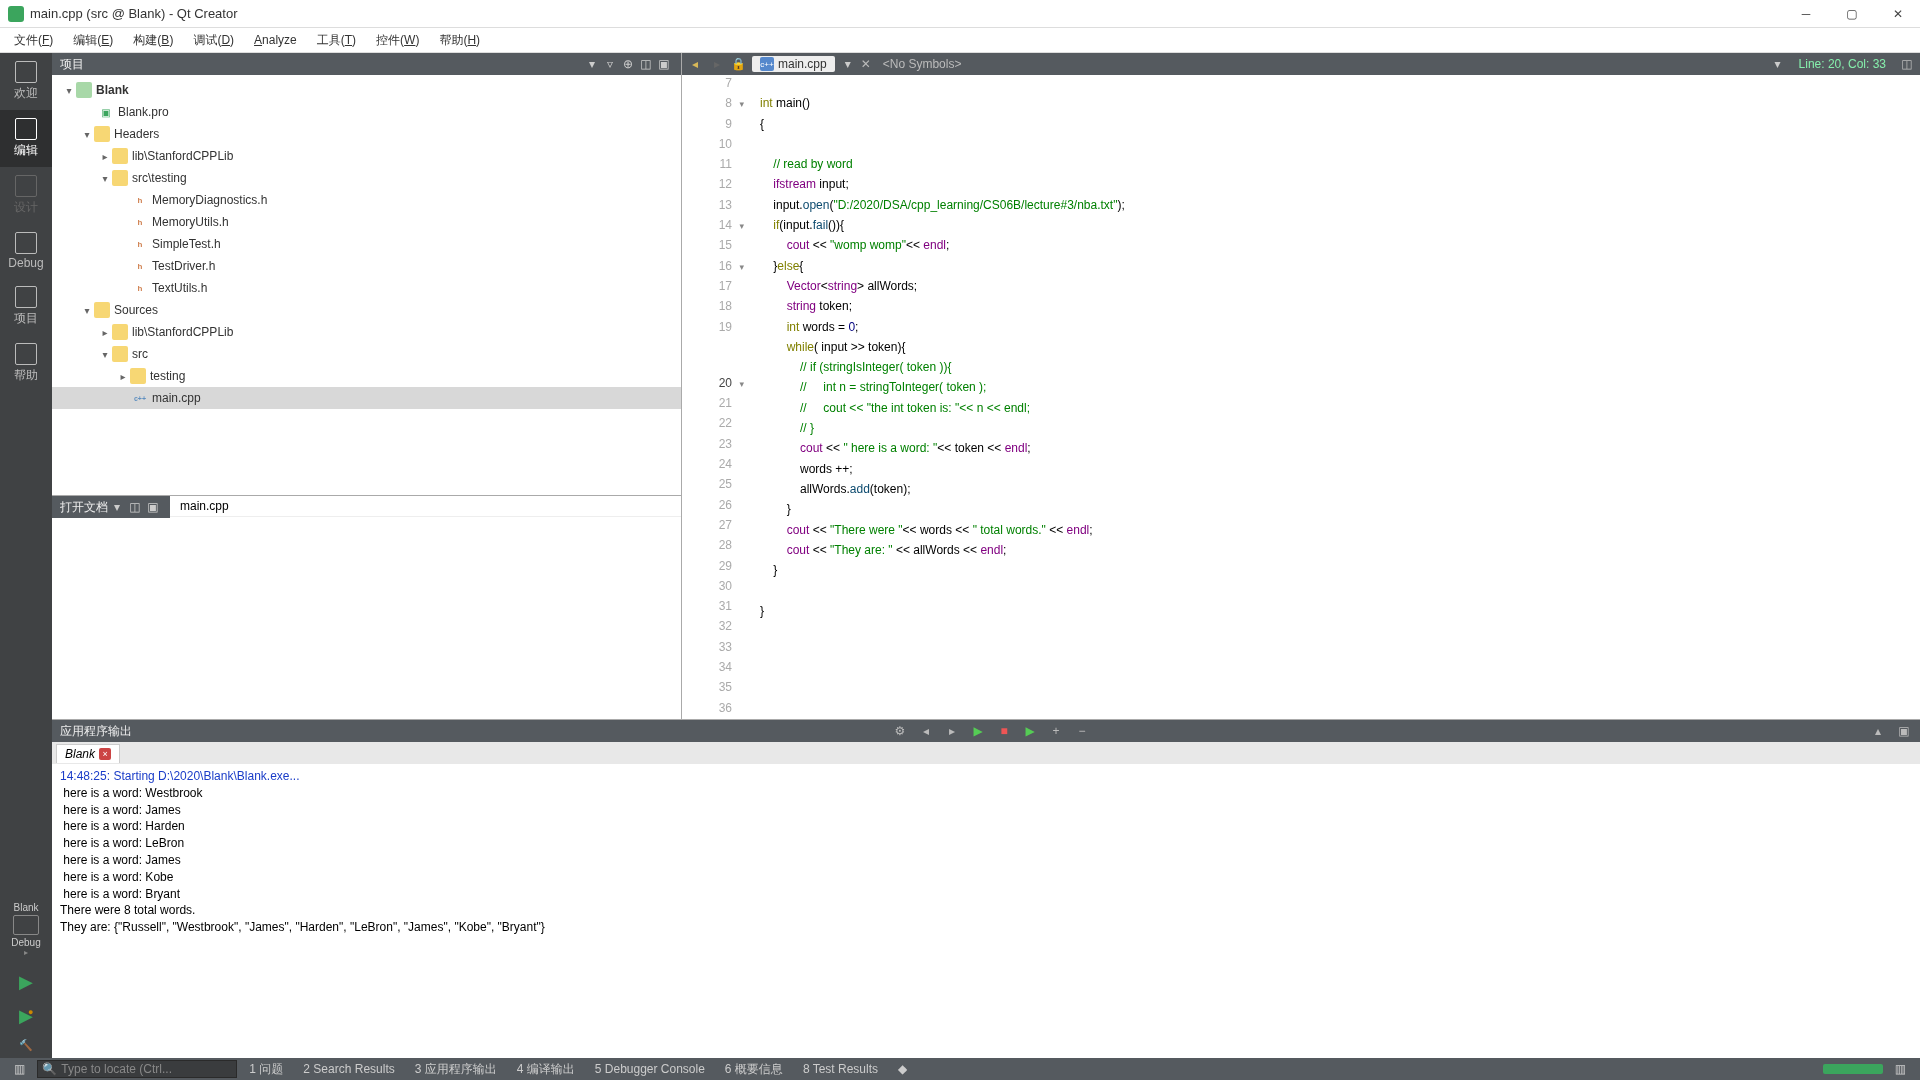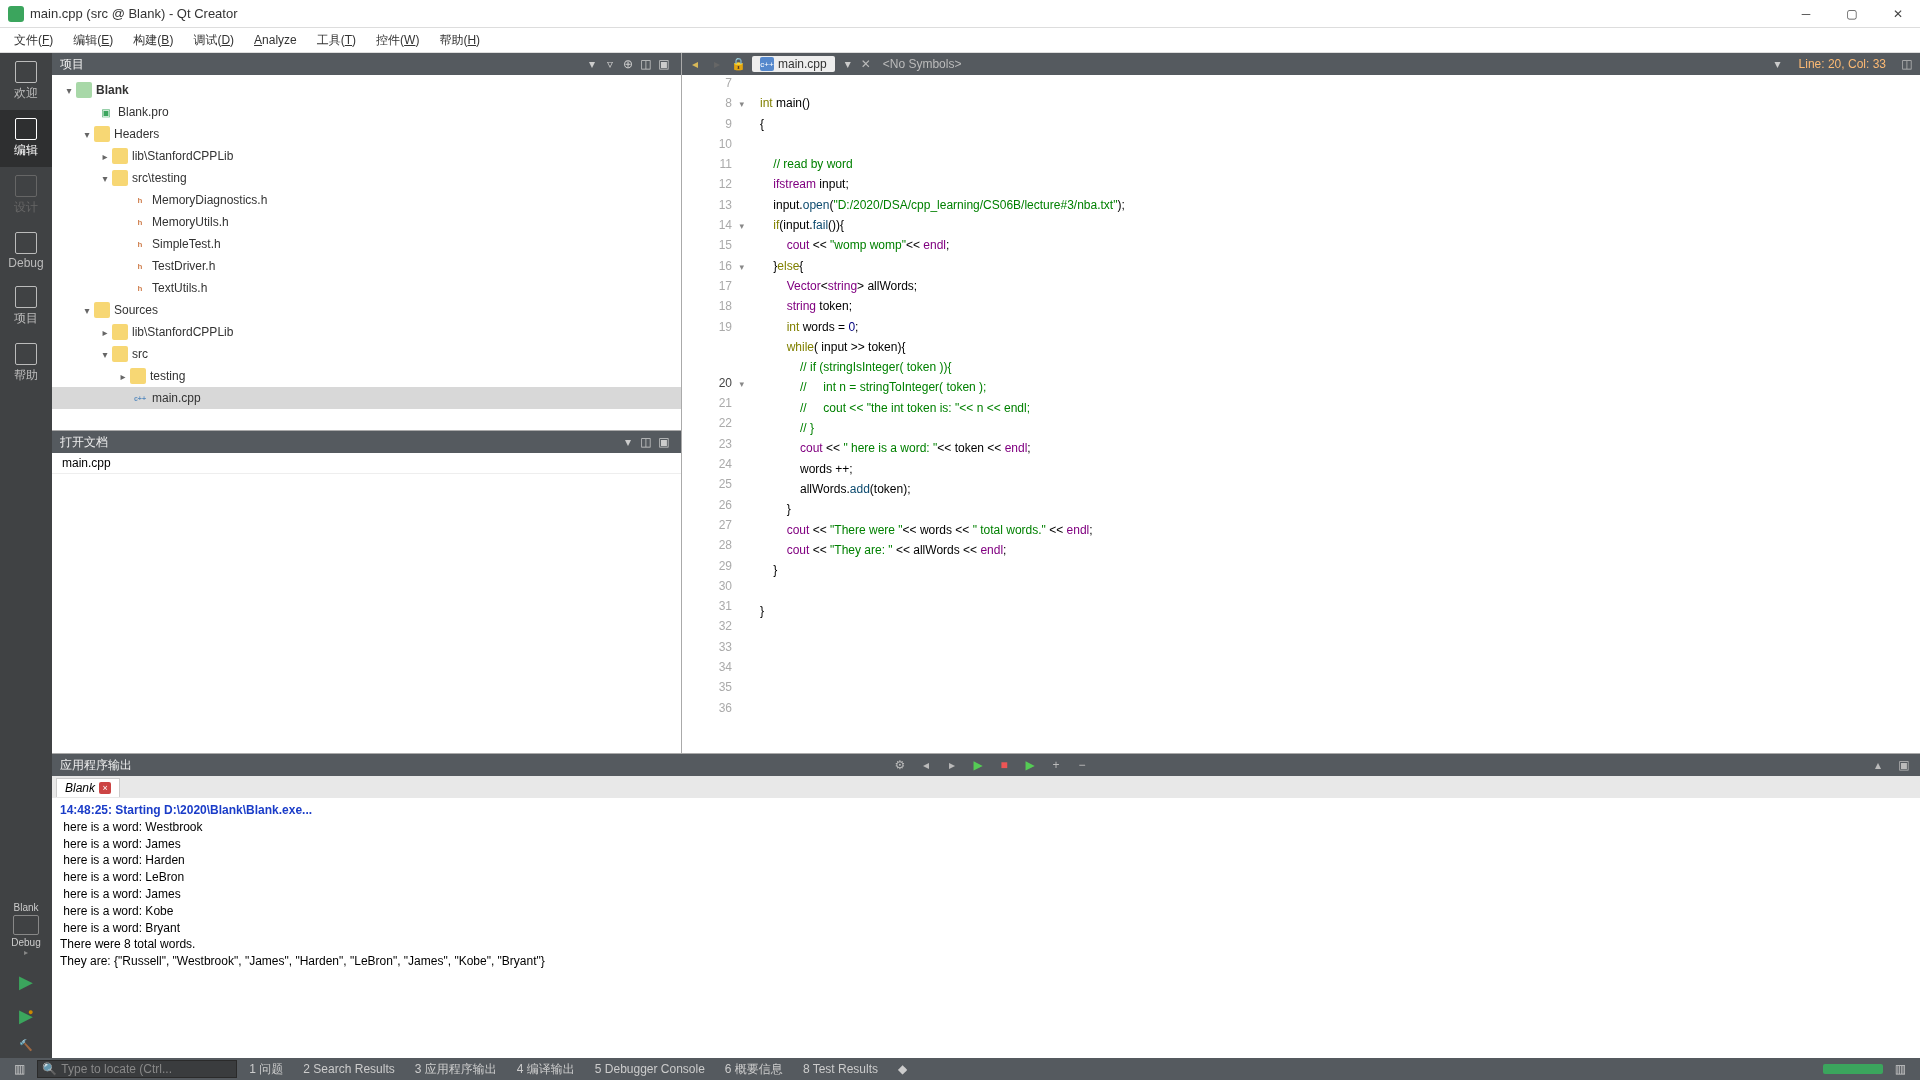--- a/index.html
+++ b/index.html
@@ -42,61 +42,61 @@
 .tree-arrow { width: 14px; color: #666; font-size: 10px; text-align: center; }
 .tree-icon { width: 16px; height: 16px; margin-right: 4px; display: inline-flex; align-items: center; justify-content: center; font-size: 10px; }
 .tree-icon.folder { background: #f7d774; border-radius: 2px; }
 .tree-icon.project { background: #a8d8a8; border-radius: 2px; }
 .tree-icon.file-h { color: #d08050; font-weight: bold; font-size: 8px; }
 .tree-icon.file-cpp { color: #6090c0; font-weight: bold; font-size: 7px; }
 .tree-icon.file-pro { color: #3ba55d; font-size: 10px; }
 .tree-label { color: #333; }
 .tree-label.bold { font-weight: bold; }
 
-.open-docs { height: 323px; display: flex; flex-direction: column; border-top: 1px solid #aaa; }
+.open-docs { height: 224px; display: flex; flex-direction: row; border-top: 1px solid #aaa; }
 .open-docs .doc-list { flex: 1; background: #fff; }
 .open-docs .doc-item { padding: 3px 10px; border-bottom: 1px solid #eee; }
 
 .editor-panel { flex: 1; display: flex; flex-direction: column; min-width: 0; }
 .editor-toolbar { height: 22px; background: #555a5f; display: flex; align-items: center; padding: 0 4px; gap: 4px; }
 .editor-toolbar .tb-btn { width: 18px; color: #bbb; text-align: center; cursor: pointer; }
 .editor-toolbar .tb-btn.disabled { color: #666; }
 .editor-toolbar .file-chip { background: #eee; border-radius: 2px; padding: 1px 8px; display: flex; align-items: center; gap: 4px; color: #333; }
 .editor-toolbar .file-chip .cpp-ico { width:14px; height:14px; background:#5588cc; border-radius:2px; display:inline-flex; align-items:center; justify-content:center; color:#fff; font-size:8px; }
 .editor-toolbar .symbols { color: #bbb; padding: 0 8px; }
 .editor-toolbar .spacer-h { flex: 1; }
-.editor-toolbar .cursor-pos { color: #fdba74; padding: 0 8px; }
+.editor-toolbar .cursor-pos { color: #86efac; padding: 0 8px; }
 .editor-toolbar .close-x { color:#bbb; cursor:pointer; }
 
 .code-area { flex: 1; display: flex; overflow: auto; background: #fff; font-family: Consolas, "Courier New", monospace; font-size: 14px; line-height: 1.45; }
 .gutter { width: 58px; text-align: right; padding-right: 8px; color: #aaa; background: #fff; user-select: none; }
 .gutter .ln { height: 20.3px; position: relative; }
 .gutter .ln.current { font-weight: normal; color: #444; margin-top: 36px; }
 .gutter .fold { position: absolute; right: -12px; top: 3px; font-size: 9px; color: #888; }
 .code-col { flex: 1; padding-left: 20px; }
 .code-col .line { height: 20.3px; white-space: pre; }
 .tok-kw { color: #808000; }
 .tok-type { color: #800080; }
 .tok-str { color: #008000; }
 .tok-cmt { color: #008000; }
 .tok-func { color: #000; }
 .tok-num { color: #000080; }
 .tok-call { color: #0c4a6e; }
 
-.output-panel { height: 305px; display: flex; flex-direction: column; border-top: 1px solid #aaa; }
+.output-panel { height: 339px; display: flex; flex-direction: column; border-top: 1px solid #aaa; }
 .output-header { height: 22px; background: #555a5f; display: flex; align-items: center; padding: 0 8px; color: #eee; gap: 10px; }
 .output-header .spacer-h { flex:1; }
 .output-header .oh-btn { width:16px; text-align:center; cursor:pointer; color:#bbb; }
 .output-header .oh-btn.stop { color:#e55; }
 .output-header .oh-btn.play { color:#5c5; }
 .output-tabs { height: 22px; background: #e8e8e8; display: flex; align-items: center; padding: 0 4px; }
 .output-tabs .otab { padding: 2px 8px; background: #fff; border: 1px solid #ccc; border-bottom: none; display: flex; align-items: center; gap: 4px; font-style: italic; }
 .output-tabs .otab .close-dot { width: 12px; height: 12px; background: #c44; color: #fff; display: inline-flex; align-items: center; justify-content: center; font-size: 9px; border-radius: 2px; font-style: normal; }
 .output-body { flex: 1; overflow: auto; background: #fff; padding: 4px 8px; font-family: Consolas, "Courier New", monospace; font-size: 14px; line-height: 1.4; }
-.output-body .start-line { color: #1a3cc8; font-weight: bold; }
+.output-body .start-line { color: #1a3cc8; font-weight: normal; }
 .output-body .out-line { color: #000; white-space: pre; }
 
 .statusbar { height: 22px; background: #555a5f; display: flex; align-items: center; padding: 0 6px; color: #ccc; gap: 4px; }
 .statusbar .sb-item { padding: 2px 8px; cursor: pointer; }
 .statusbar .search-box { background: #3a3c3e; border: 1px solid #2a2a2a; height: 18px; width: 200px; display: flex; align-items: center; padding: 0 4px; color: #888; gap: 4px; }
 .statusbar .spacer-h { flex: 1; }
 .statusbar .progress { width: 60px; height: 10px; background: #3ba55d; border-radius: 2px; }
 </style>
 </head>
 <body>

